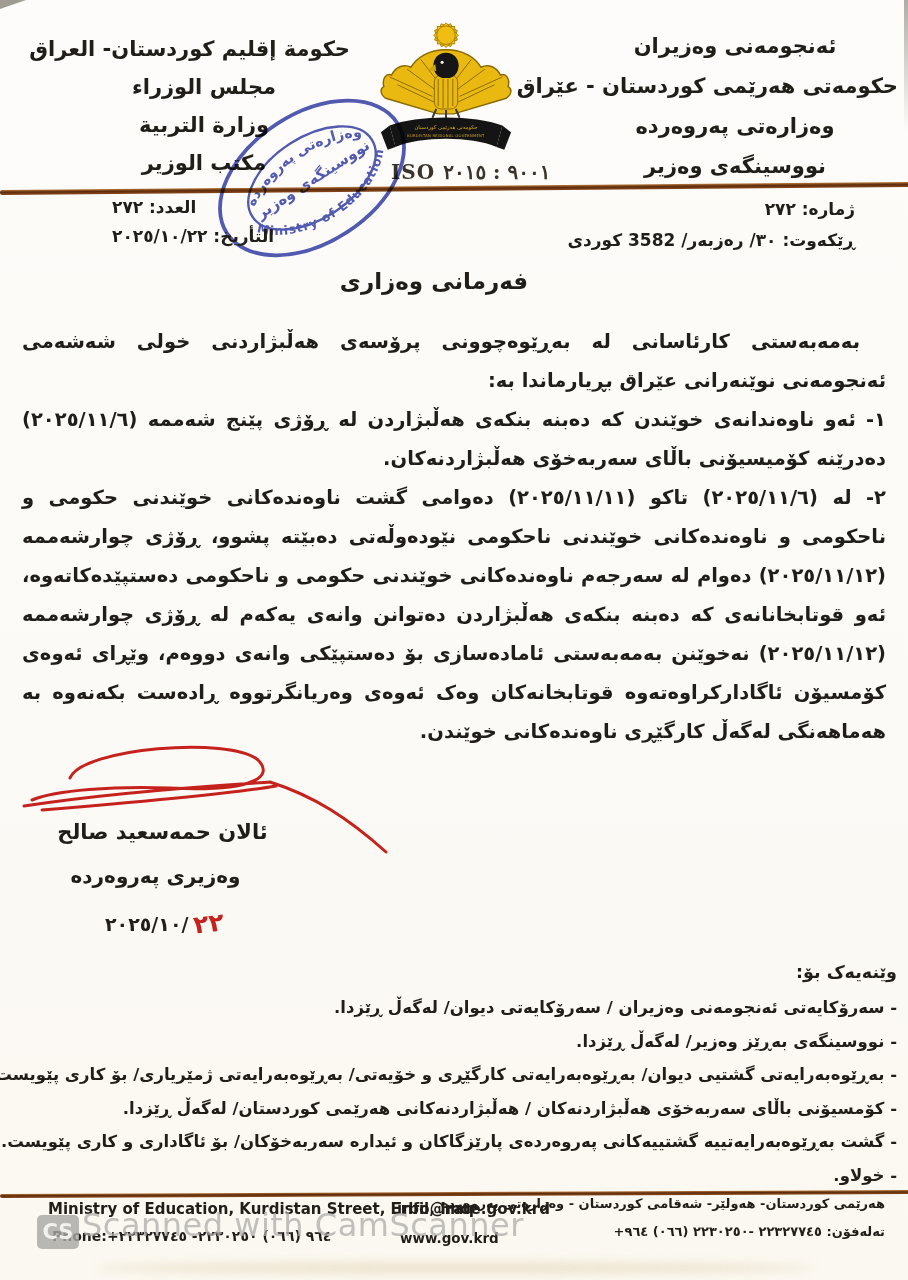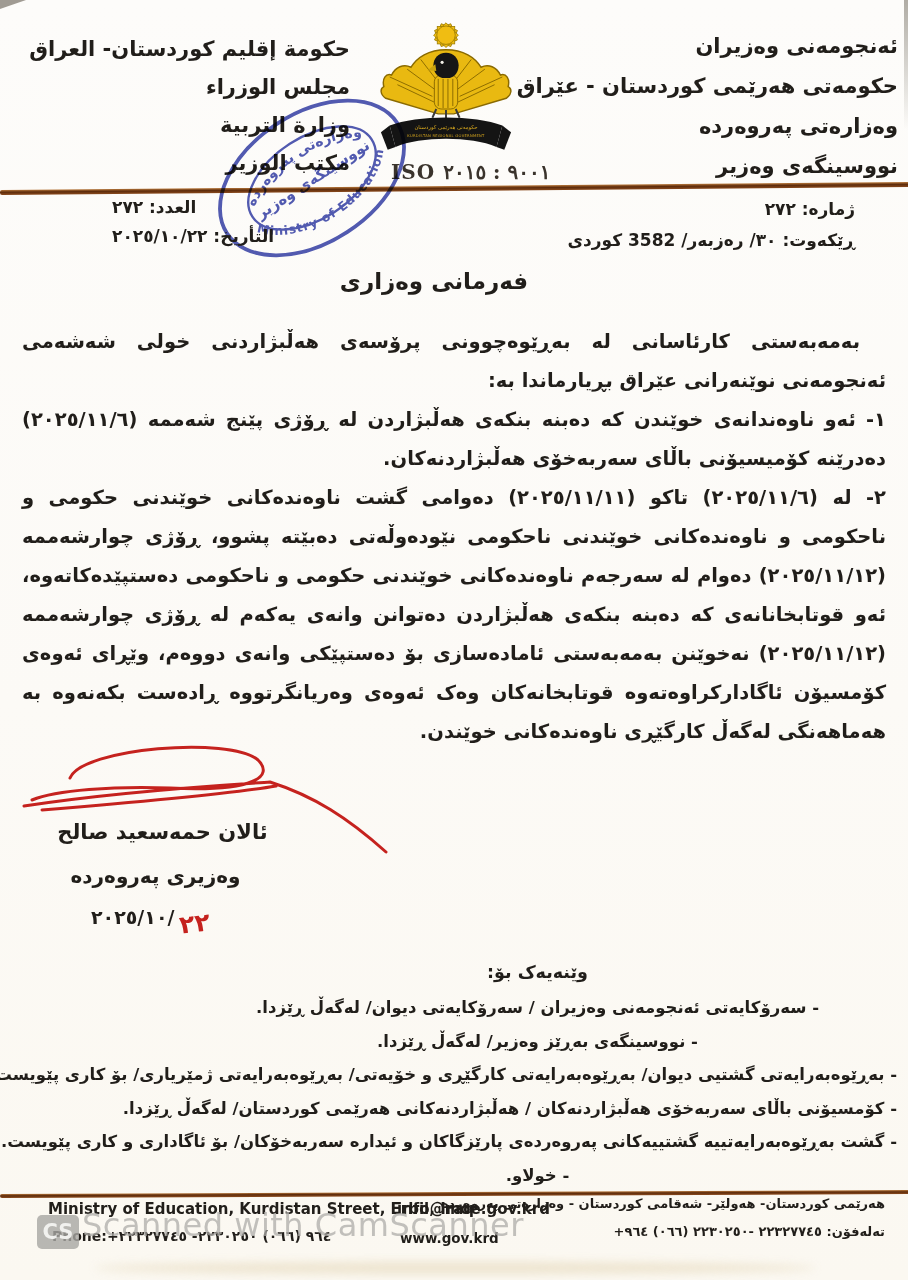--- a/index.html
+++ b/index.html
@@ -7,21 +7,21 @@
     position:relative;width:908px;height:1280px;margin:0 auto;overflow:hidden;
     background:linear-gradient(180deg,#fdfcfa 0%,#fcfaf6 55%,#fbf8f1 100%);
     font-family:"DejaVu Sans","Liberation Sans",sans-serif;
     color:#211e1a;
   }
   .abs{position:absolute;}
   .rtl{direction:rtl;unicode-bidi:plaintext;}
   
   .hdr-ar{left:58px;top:30px;width:292px;text-align:center;font-size:21px;line-height:38px;font-weight:bold;}
   .hdr-ku{left:572px;top:26px;width:326px;text-align:center;font-size:21px;line-height:40px;font-weight:bold;}
-  .hdr-line{white-space:nowrap;text-align:right;}
+  .hdr-line{white-space:nowrap;}
   
   .emblem{left:378px;top:16px;width:136px;height:152px;}
   .iso{left:391px;top:160px;font-size:20px;font-weight:bold;letter-spacing:1px;color:#3a332c;font-family:"DejaVu Serif","Liberation Serif",serif;white-space:nowrap;}
   
   .rule{left:0;width:920px;height:5px;background:linear-gradient(180deg,#b5763a 0%,#5e2c0c 45%,#8a4a1d 100%);border-radius:2px;}
   .rule1{top:186px;transform:rotate(-0.5deg);}
   .rule2{top:1192px;height:4px;transform:rotate(-0.25deg);}
   
   .ref-ar{left:112px;top:193px;width:170px;text-align:left;font-size:17px;line-height:29px;font-weight:bold;direction:rtl;}
   .ref-ar div{text-align:left;white-space:nowrap;}
@@ -32,24 +32,24 @@
   
   .body{left:22px;top:322px;width:864px;direction:rtl;text-align:justify;font-size:19.5px;line-height:39px;font-weight:bold;}
   .body p{margin:0;}
   .body .indent{text-indent:26px;}
   
   .stamp{left:203px;top:94px;width:218px;height:168px;transform:rotate(-33deg);opacity:.82;mix-blend-mode:multiply;}
   
   .sig-svg{left:18px;top:726px;width:375px;height:135px;}
   .sig-name{left:45px;top:820px;width:235px;text-align:center;font-size:21px;font-weight:bold;}
   .sig-role{left:38px;top:864px;width:235px;text-align:center;font-size:20px;font-weight:bold;}
-  .sig-date{left:33px;top:906px;width:235px;display:flex;justify-content:center;align-items:flex-start;gap:5px;direction:ltr;font-size:19px;font-weight:bold;}
+  .sig-date{left:47px;top:906px;width:235px;display:flex;justify-content:center;align-items:flex-end;gap:5px;direction:ltr;font-size:19px;font-weight:bold;}
   .sig-date .hand{font-size:25px;letter-spacing:3px;transform:rotate(-7deg) translateY(3px);display:inline-block;}
   
-  .copies{left:178px;top:957px;width:719px;direction:rtl;text-align:center;font-weight:bold;}
+  .copies{left:178px;top:957px;width:719px;direction:rtl;text-align:right;font-weight:bold;}
   .copies-heading{font-size:17.5px;line-height:30px;margin-bottom:4px;}
   .copies-item{font-size:16.5px;line-height:33.5px;white-space:nowrap;}
   
   .f-en1{left:48px;top:1200px;font-size:15px;font-weight:bold;white-space:nowrap;}
   .f-en2{left:52px;top:1228px;font-size:14px;font-weight:bold;white-space:nowrap;color:#2a2папa;}
   .f-email{left:375px;top:1200px;font-size:15px;font-weight:bold;white-space:nowrap;padding-left:22px;}
   .f-web{left:400px;top:1230px;font-size:13.5px;font-weight:bold;white-space:nowrap;}
   .f-ku1{left:555px;top:1196px;width:330px;text-align:center;direction:rtl;font-size:13px;font-weight:bold;white-space:nowrap;}
   .f-ku2{left:555px;top:1224px;width:330px;text-align:right;direction:rtl;font-size:13px;font-weight:bold;white-space:nowrap;}
   

